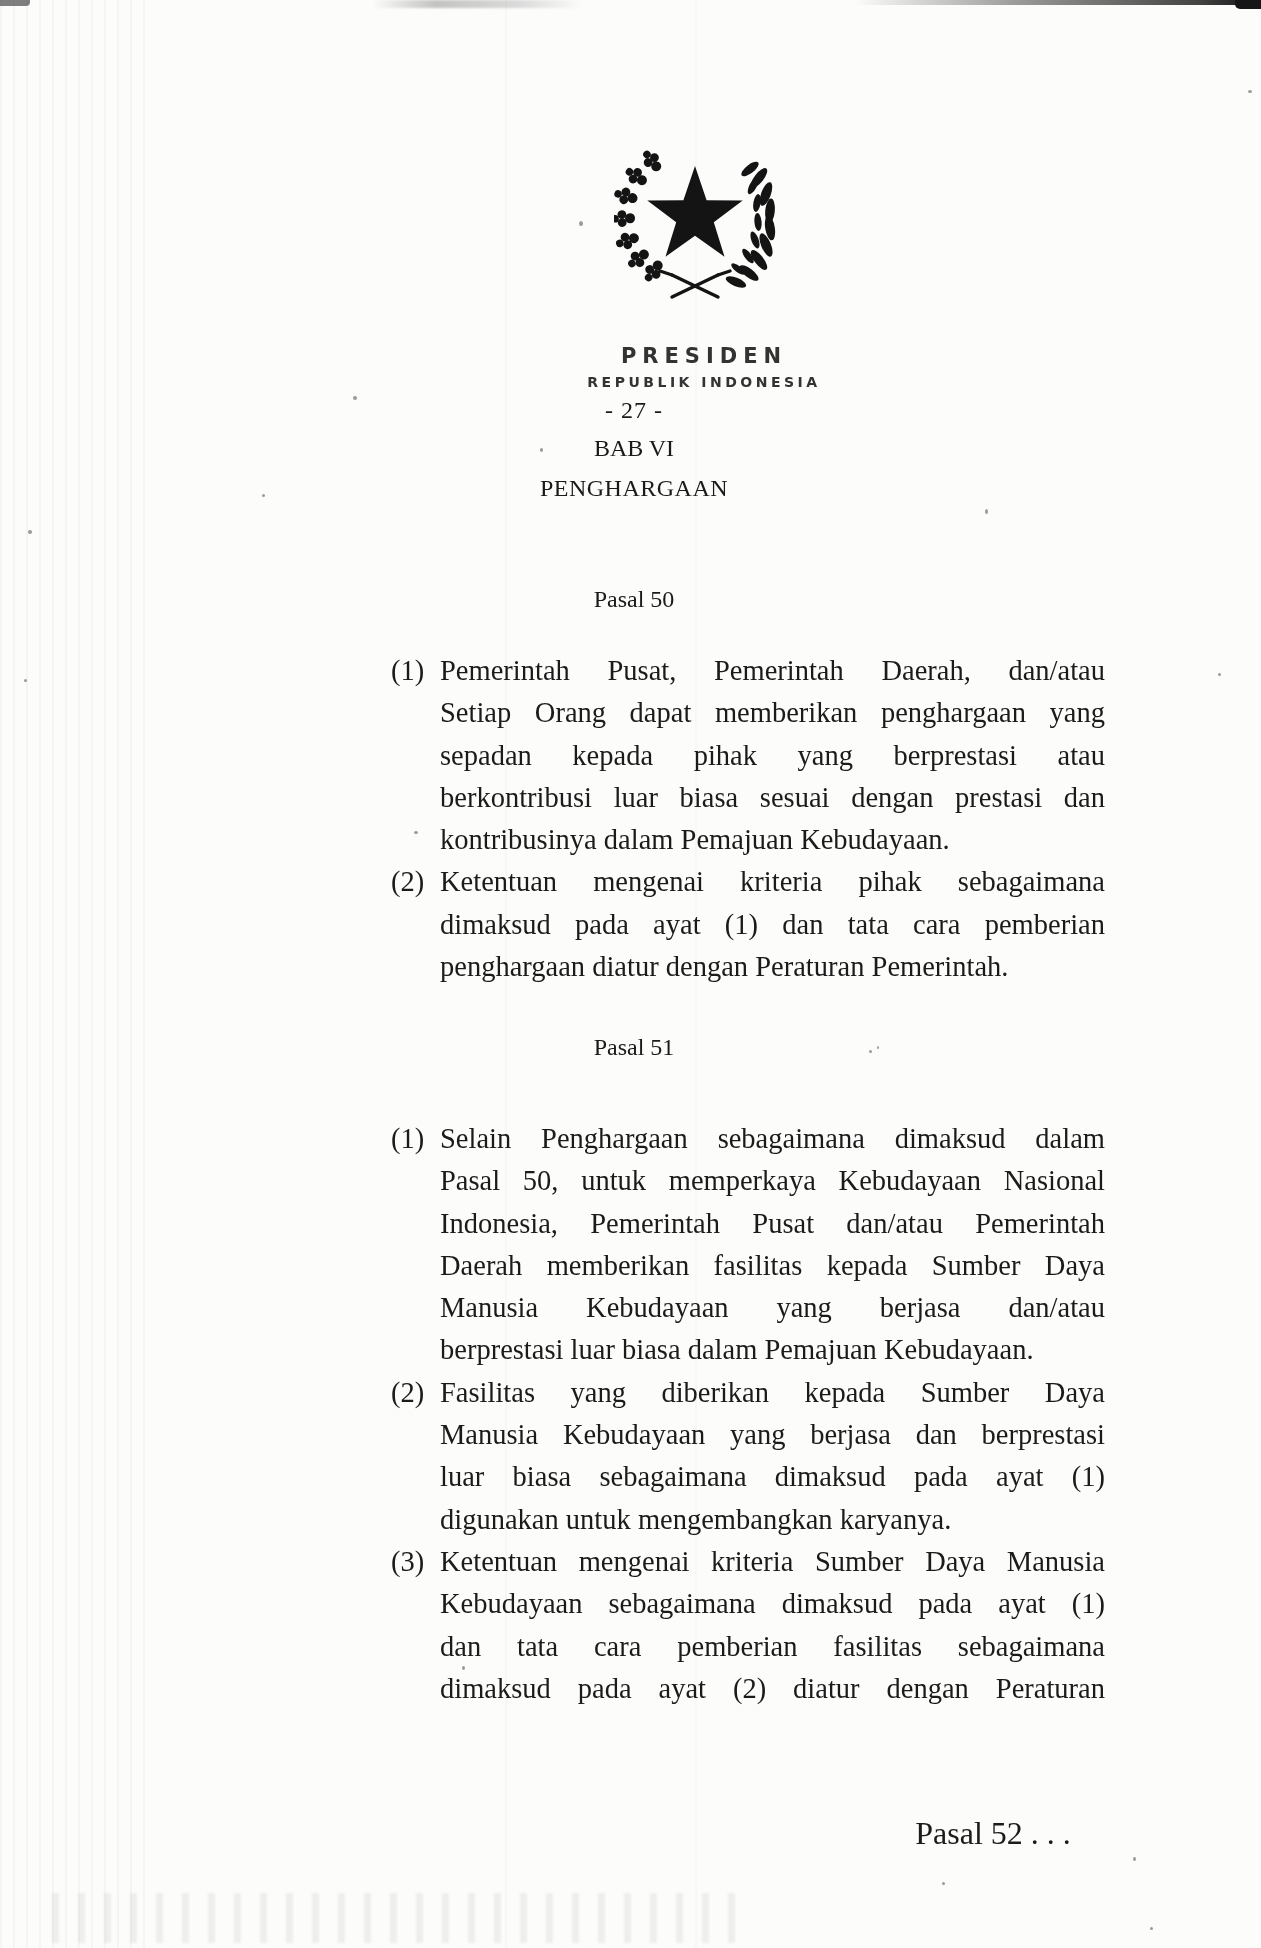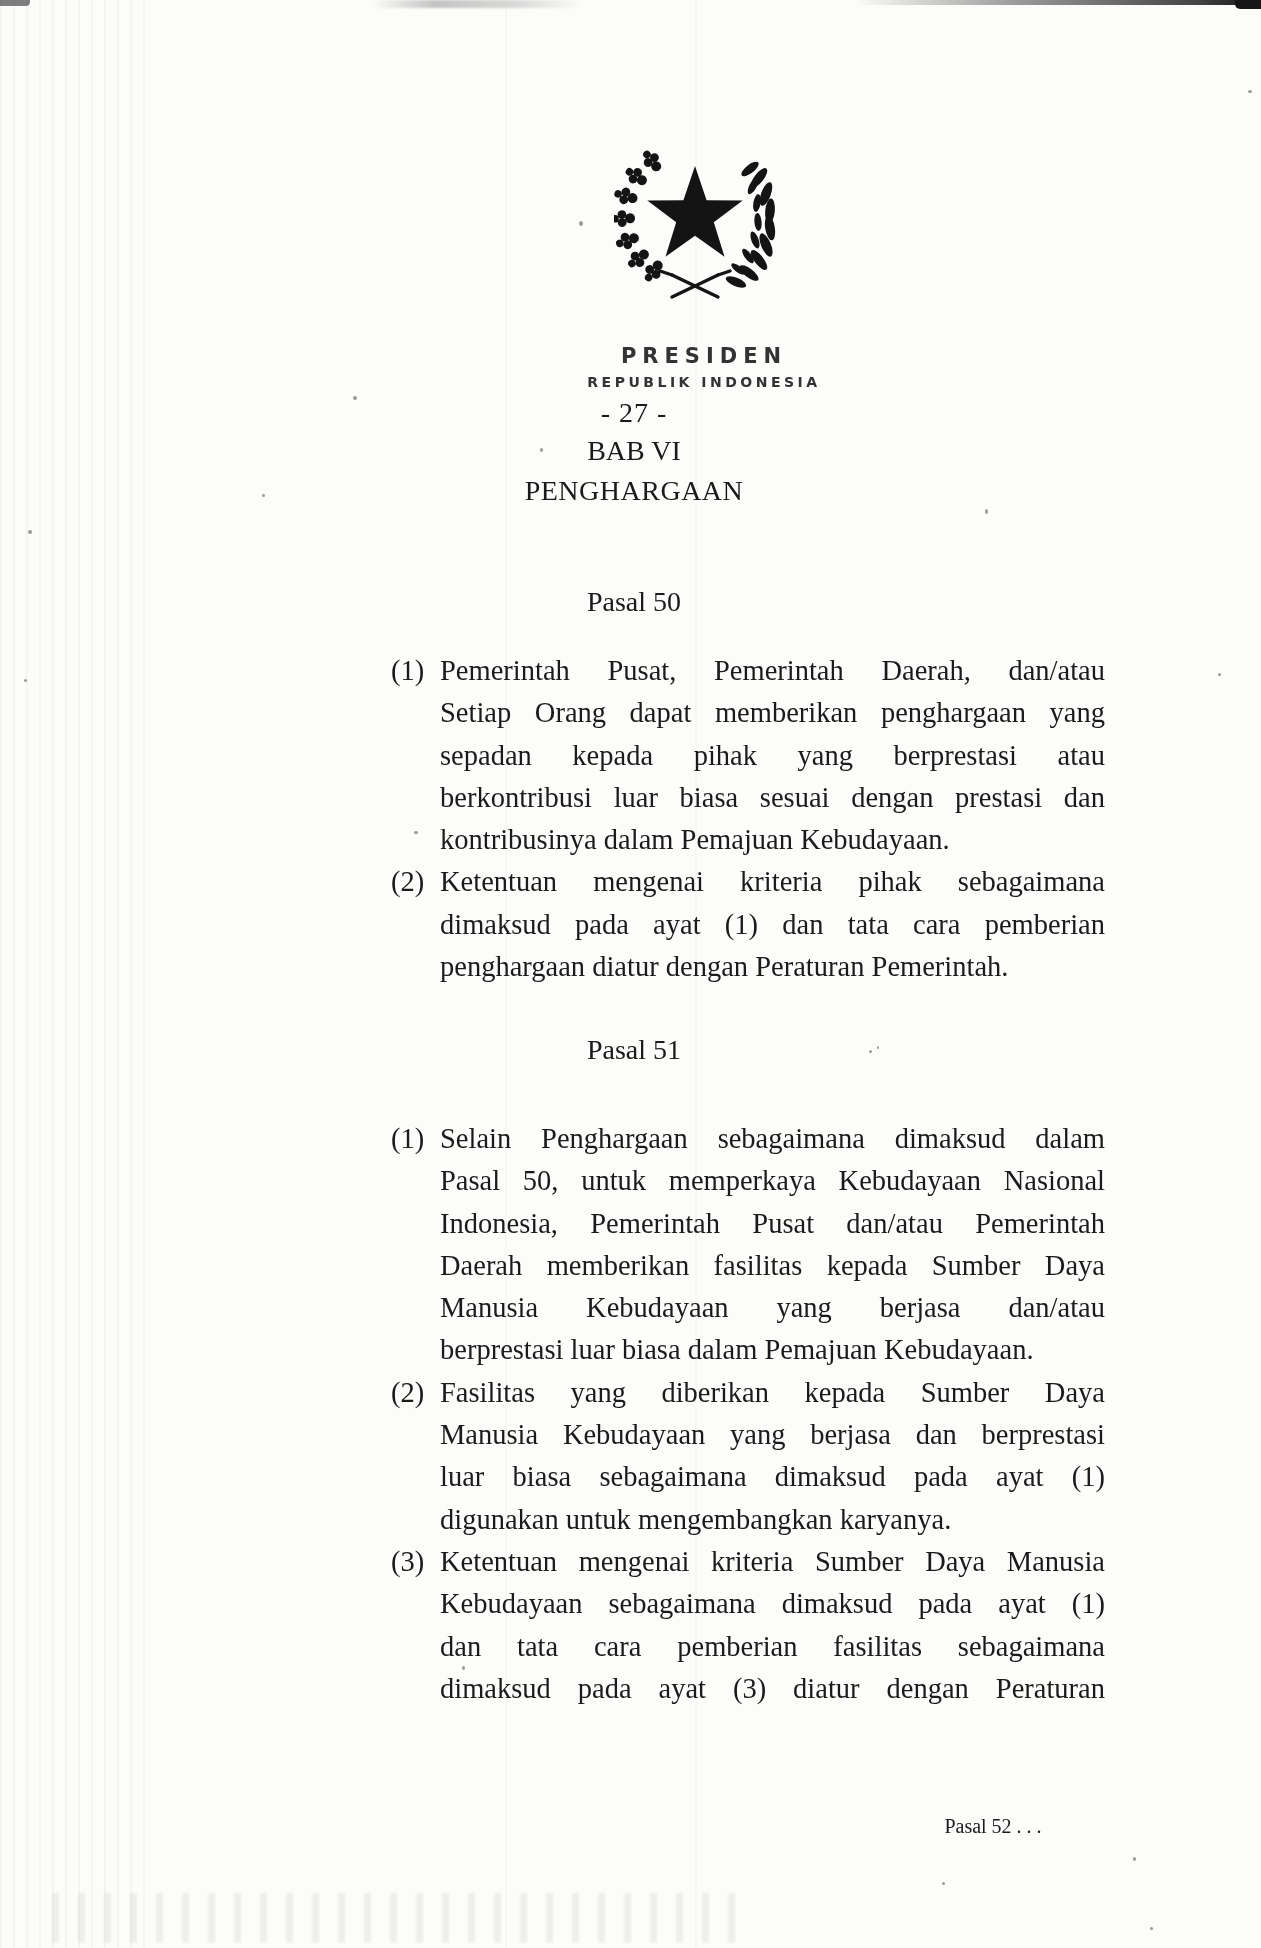--- a/index.html
+++ b/index.html
@@ -42,38 +42,38 @@
     position:absolute;left:504px;width:400px;text-align:center;
     font-family:"DejaVu Sans","Liberation Sans",sans-serif;
     color:#333;
     font-weight:bold;
   }
   .head-caps.l1{top:344px;font-size:21px;letter-spacing:6px;}
   .head-caps.l2{top:374px;font-size:14px;letter-spacing:3.5px;}
   
   .cheading{
     position:absolute;left:384px;width:500px;text-align:center;
-    font-size:28px;color:#1a1a1a;white-space:nowrap;
+    font-size:24px;color:#1a1a1a;white-space:nowrap;
   }
   .h-pagenum{top:397px;letter-spacing:1px;}
   .h-bab{top:435px;}
   .h-title{top:475px;letter-spacing:.5px;}
   .h-pasal50{top:562px;margin-top:24px;}
   .h-pasal51{top:1034px;}
   
   .clauses{position:absolute;left:391px;width:714px;font-size:28.5px;}
   .clauses-a0{top:650px;}
   .clauses-a1{top:1118px;}
   .clause{position:relative;padding-left:49px;}
   .clause-number{position:absolute;left:0;top:0;height:42.3px;line-height:42.3px;}
   .line{height:42.3px;line-height:42.3px;text-align:justify;text-align-last:justify;white-space:normal;}
   .line.last{text-align:left;text-align-last:left;font-family:Liberation Serif, serif;}
   .continuation{
     position:absolute;left:793px;top:1815px;width:400px;text-align:center;
-    font-size:20px;color:#1b1b1b;
+    font-size:32px;color:#1b1b1b;
   }
 </style>
 </head>
 <body>
 
 <div class="page">
 
   <div class="streaks-left"></div>
   <div class="streak-line" style="left:505px"></div>
   <div class="streak-line" style="left:695px"></div>
@@ -225,19 +225,19 @@
         <div class="line">Fasilitas yang diberikan kepada Sumber Daya</div>
         <div class="line">Manusia Kebudayaan yang berjasa dan berprestasi</div>
         <div class="line">luar biasa sebagaimana dimaksud pada ayat (1)</div>
         <div class="line last">digunakan untuk mengembangkan karyanya.</div>
       </div>
       <div class="clause">
         <span class="clause-number">(3)</span>
         <div class="line">Ketentuan mengenai kriteria Sumber Daya Manusia</div>
         <div class="line">Kebudayaan sebagaimana dimaksud pada ayat (1)</div>
         <div class="line">dan tata cara pemberian fasilitas sebagaimana</div>
-        <div class="line">dimaksud pada ayat (3) diatur dengan Peraturan</div>
+        <div class="line">dimaksud pada ayat (2) diatur dengan Peraturan</div>
       </div>
     </div>
 
   <div class="continuation">Pasal 52 . . .</div>
 
 </div>
 
 </body></html>

